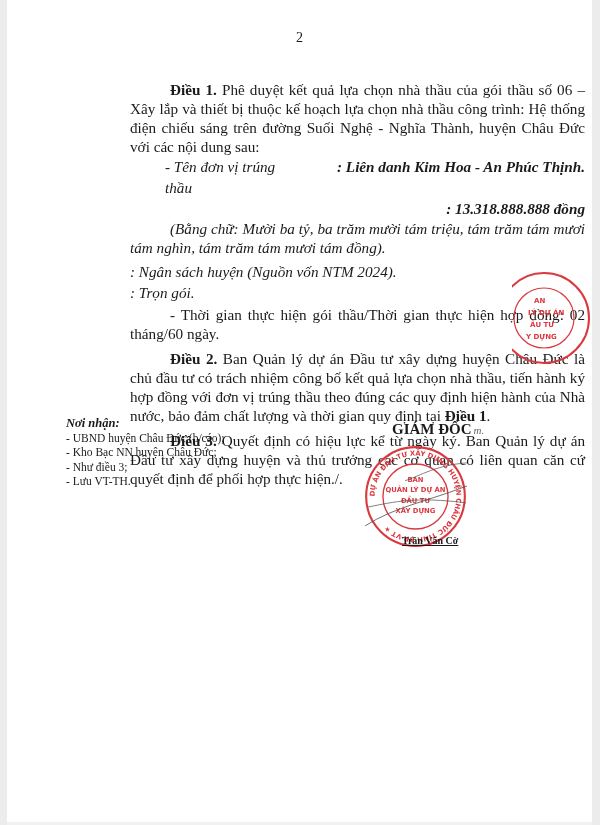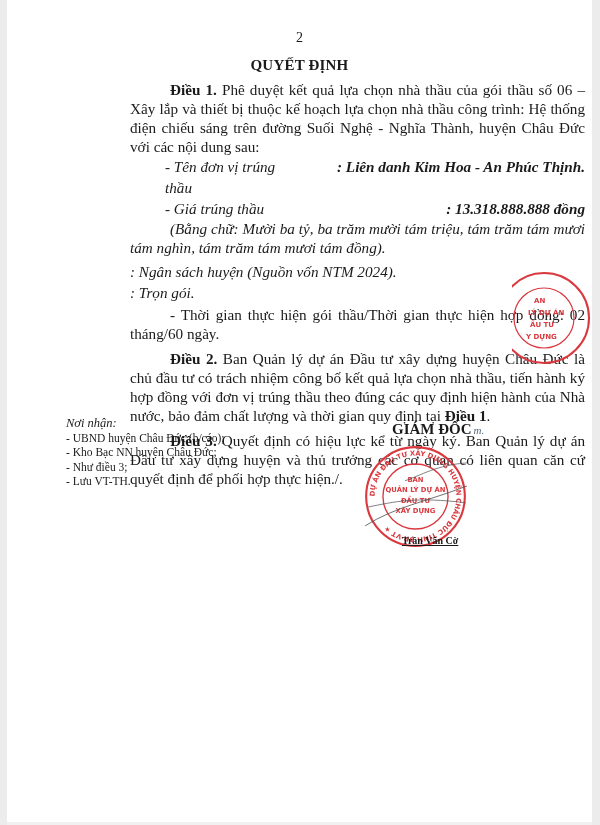--- a/index.html
+++ b/index.html
@@ -76,21 +76,21 @@
     .gap-6 { height: 6px; }
     .recipients {
       position: absolute;
       left: 59px;
       top: 416px;
       font-size: 11.5px;
       line-height: 14.5px;
     }
     .recipients .head {
       font-style: italic;
-      font-weight: normal;
+      font-weight: bold;
       font-size: 12.5px;
     }
     .signature {
       position: absolute;
       left: 385px;
       top: 420px;
       width: 120px;
       text-align: left;
     }
     .sig-title {
@@ -130,31 +130,29 @@
     }
   </style>
 </head>
 <body>
 
 <div class="scroll-strip-left"></div>
 <div class="scroll-strip-right"></div>
 
 <div class="page">
   <div class="page-number">2</div>
-  <div class="doc-title">QUYẾT ĐỊNH</div>
 
   <div class="body">
     <p class="para"><span class="b">Điều 1.</span><span> Phê duyệt kết quả lựa chọn nhà thầu của gói thầu số 06 – Xây lắp và thiết bị thuộc kế hoạch lựa chọn nhà thầu công trình: Hệ thống điện chiếu sáng trên đường Suối Nghệ - Nghĩa Thành, huyện Châu Đức với các nội dung sau:</span></p>
 
     <div class="row">
       <span class="lbl">- Tên đơn vị trúng thầu</span>
       <span class="val b">: Liên danh Kim Hoa - An Phúc Thịnh.</span>
     </div>
     <div class="row">
-      <span class="lbl">- Giá trúng thầu</span>
       <span class="val b">: 13.318.888.888 đồng</span>
     </div>
     <p class="italic-note">(Bằng chữ: Mười ba tỷ, ba trăm mười tám triệu, tám trăm tám mươi tám nghìn, tám trăm tám mươi tám đồng).</p>
     <div class="gap-4"></div>
     <div class="row">
       <span class="val">: Ngân sách huyện (Nguồn vốn NTM 2024).</span>
     </div>
     <div class="row">
       <span class="val">: Trọn gói.</span>
     </div>

